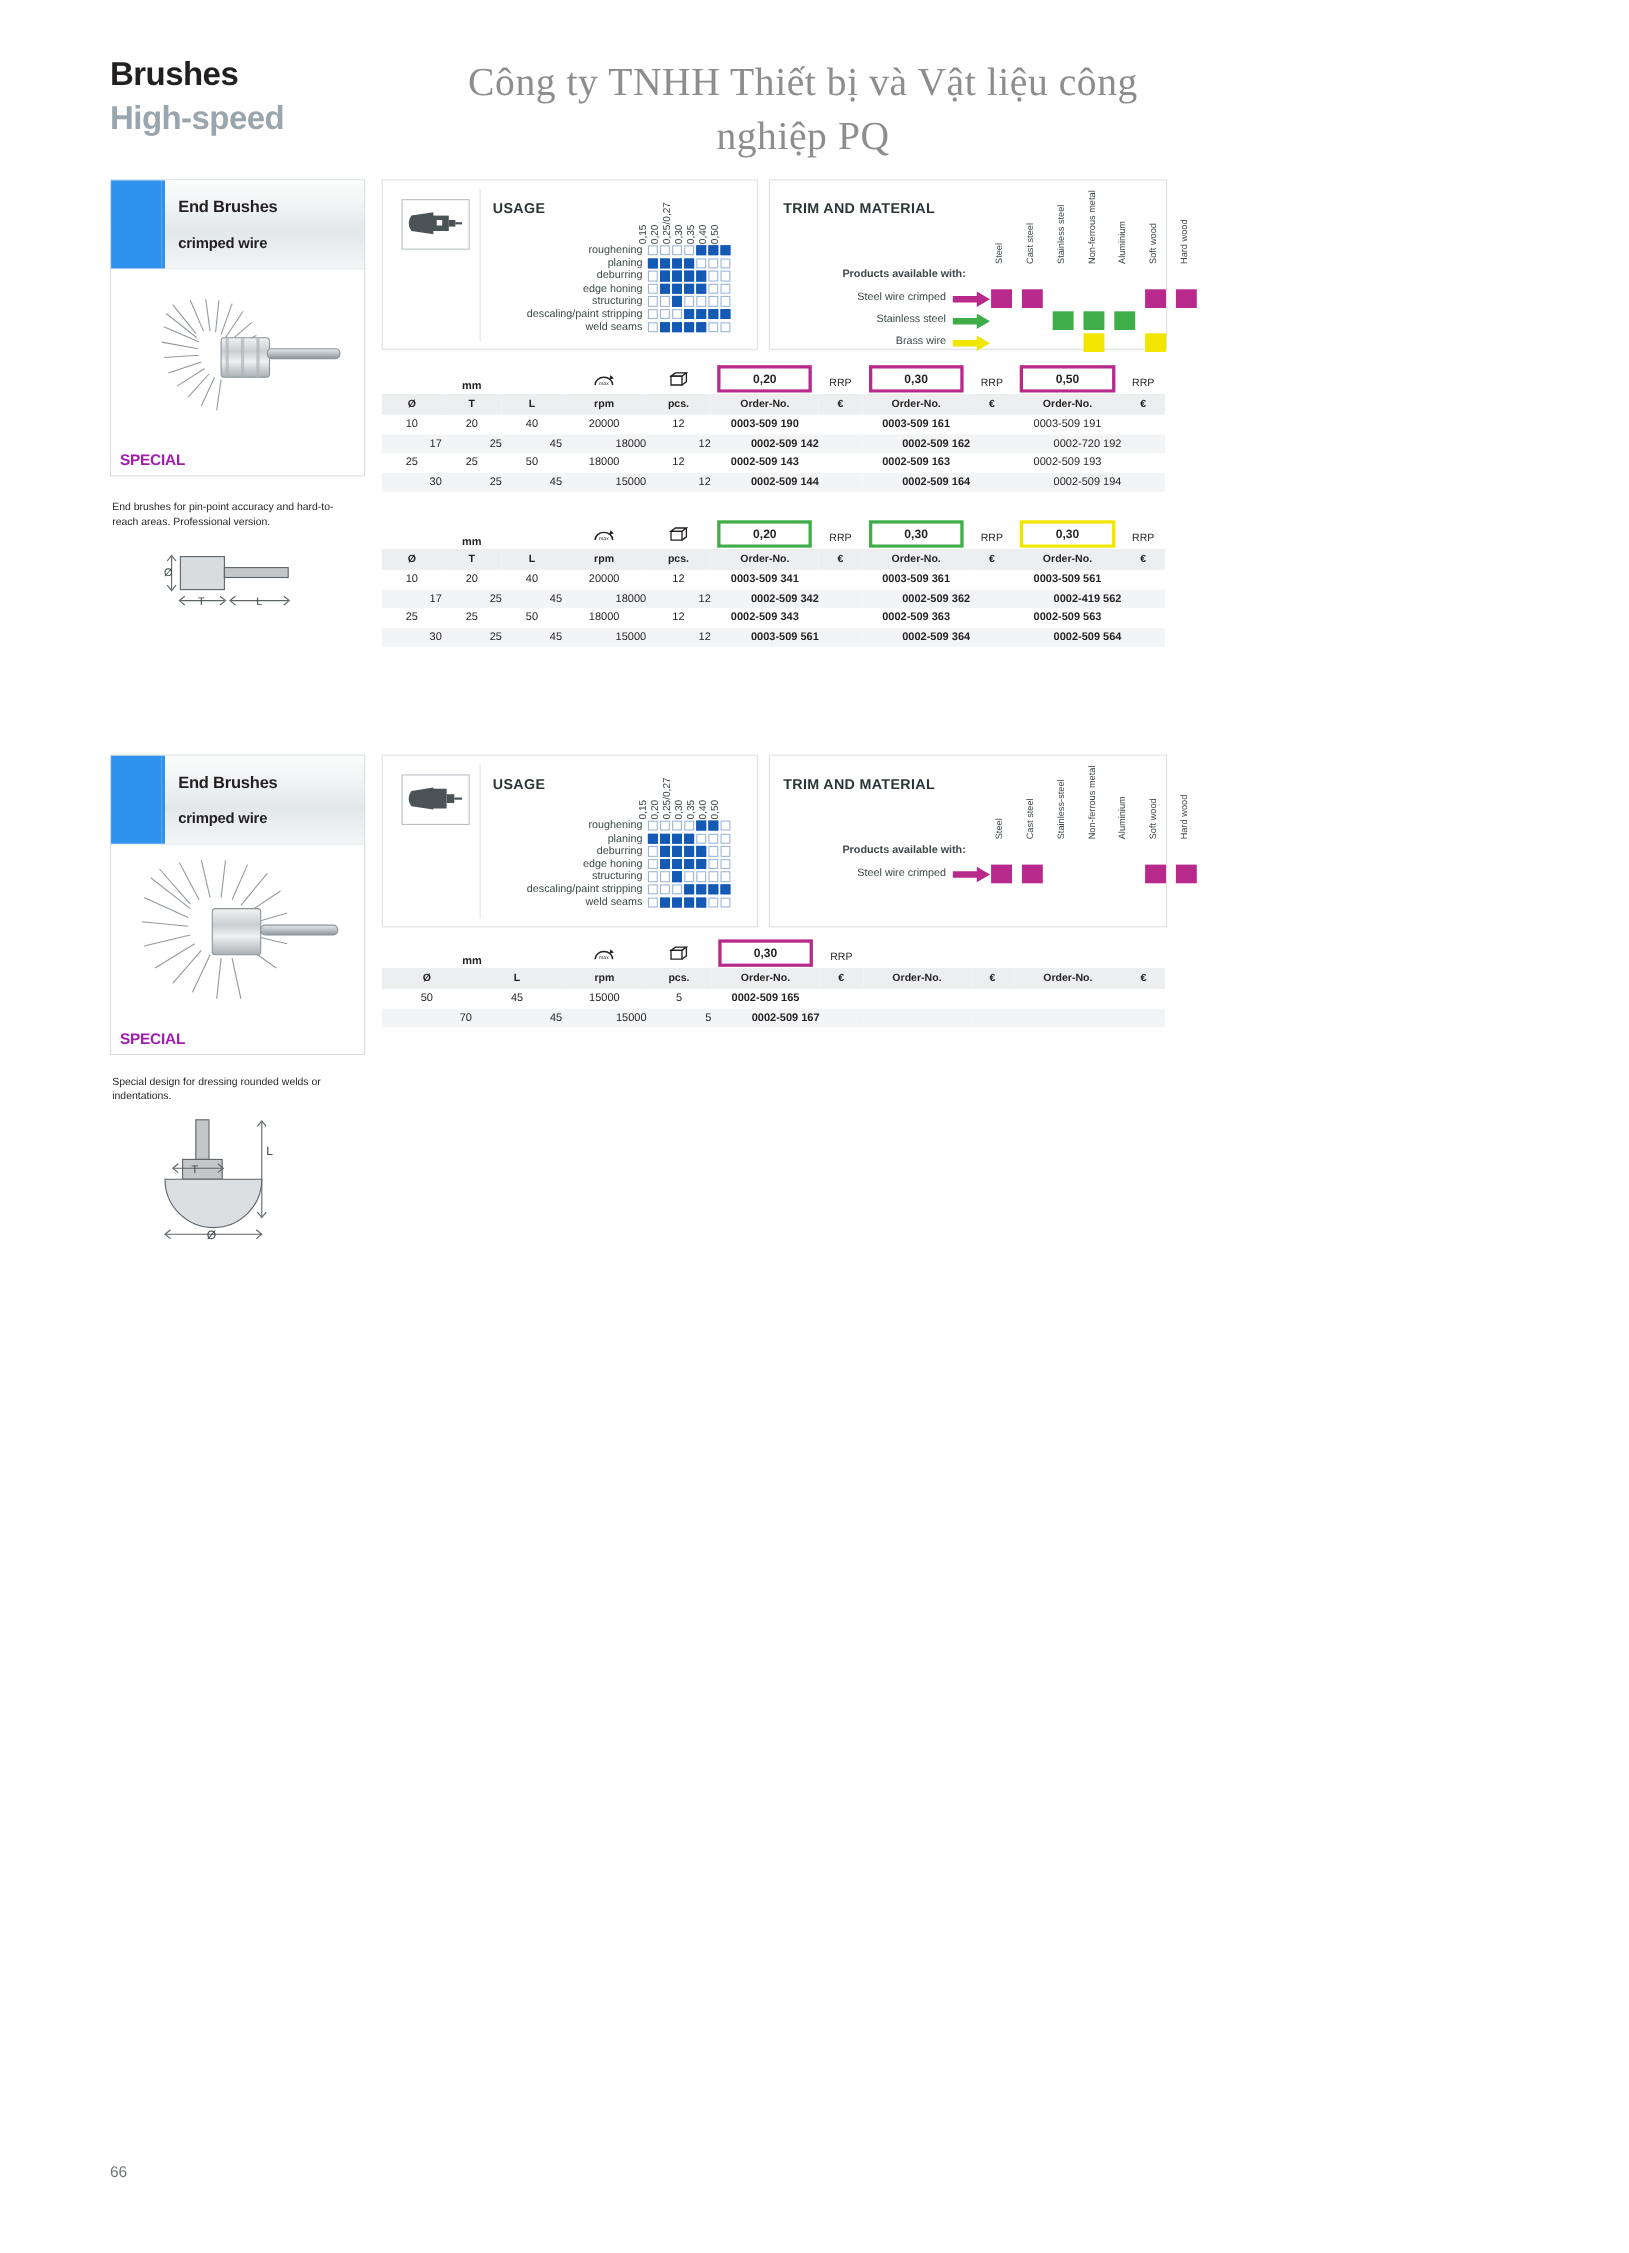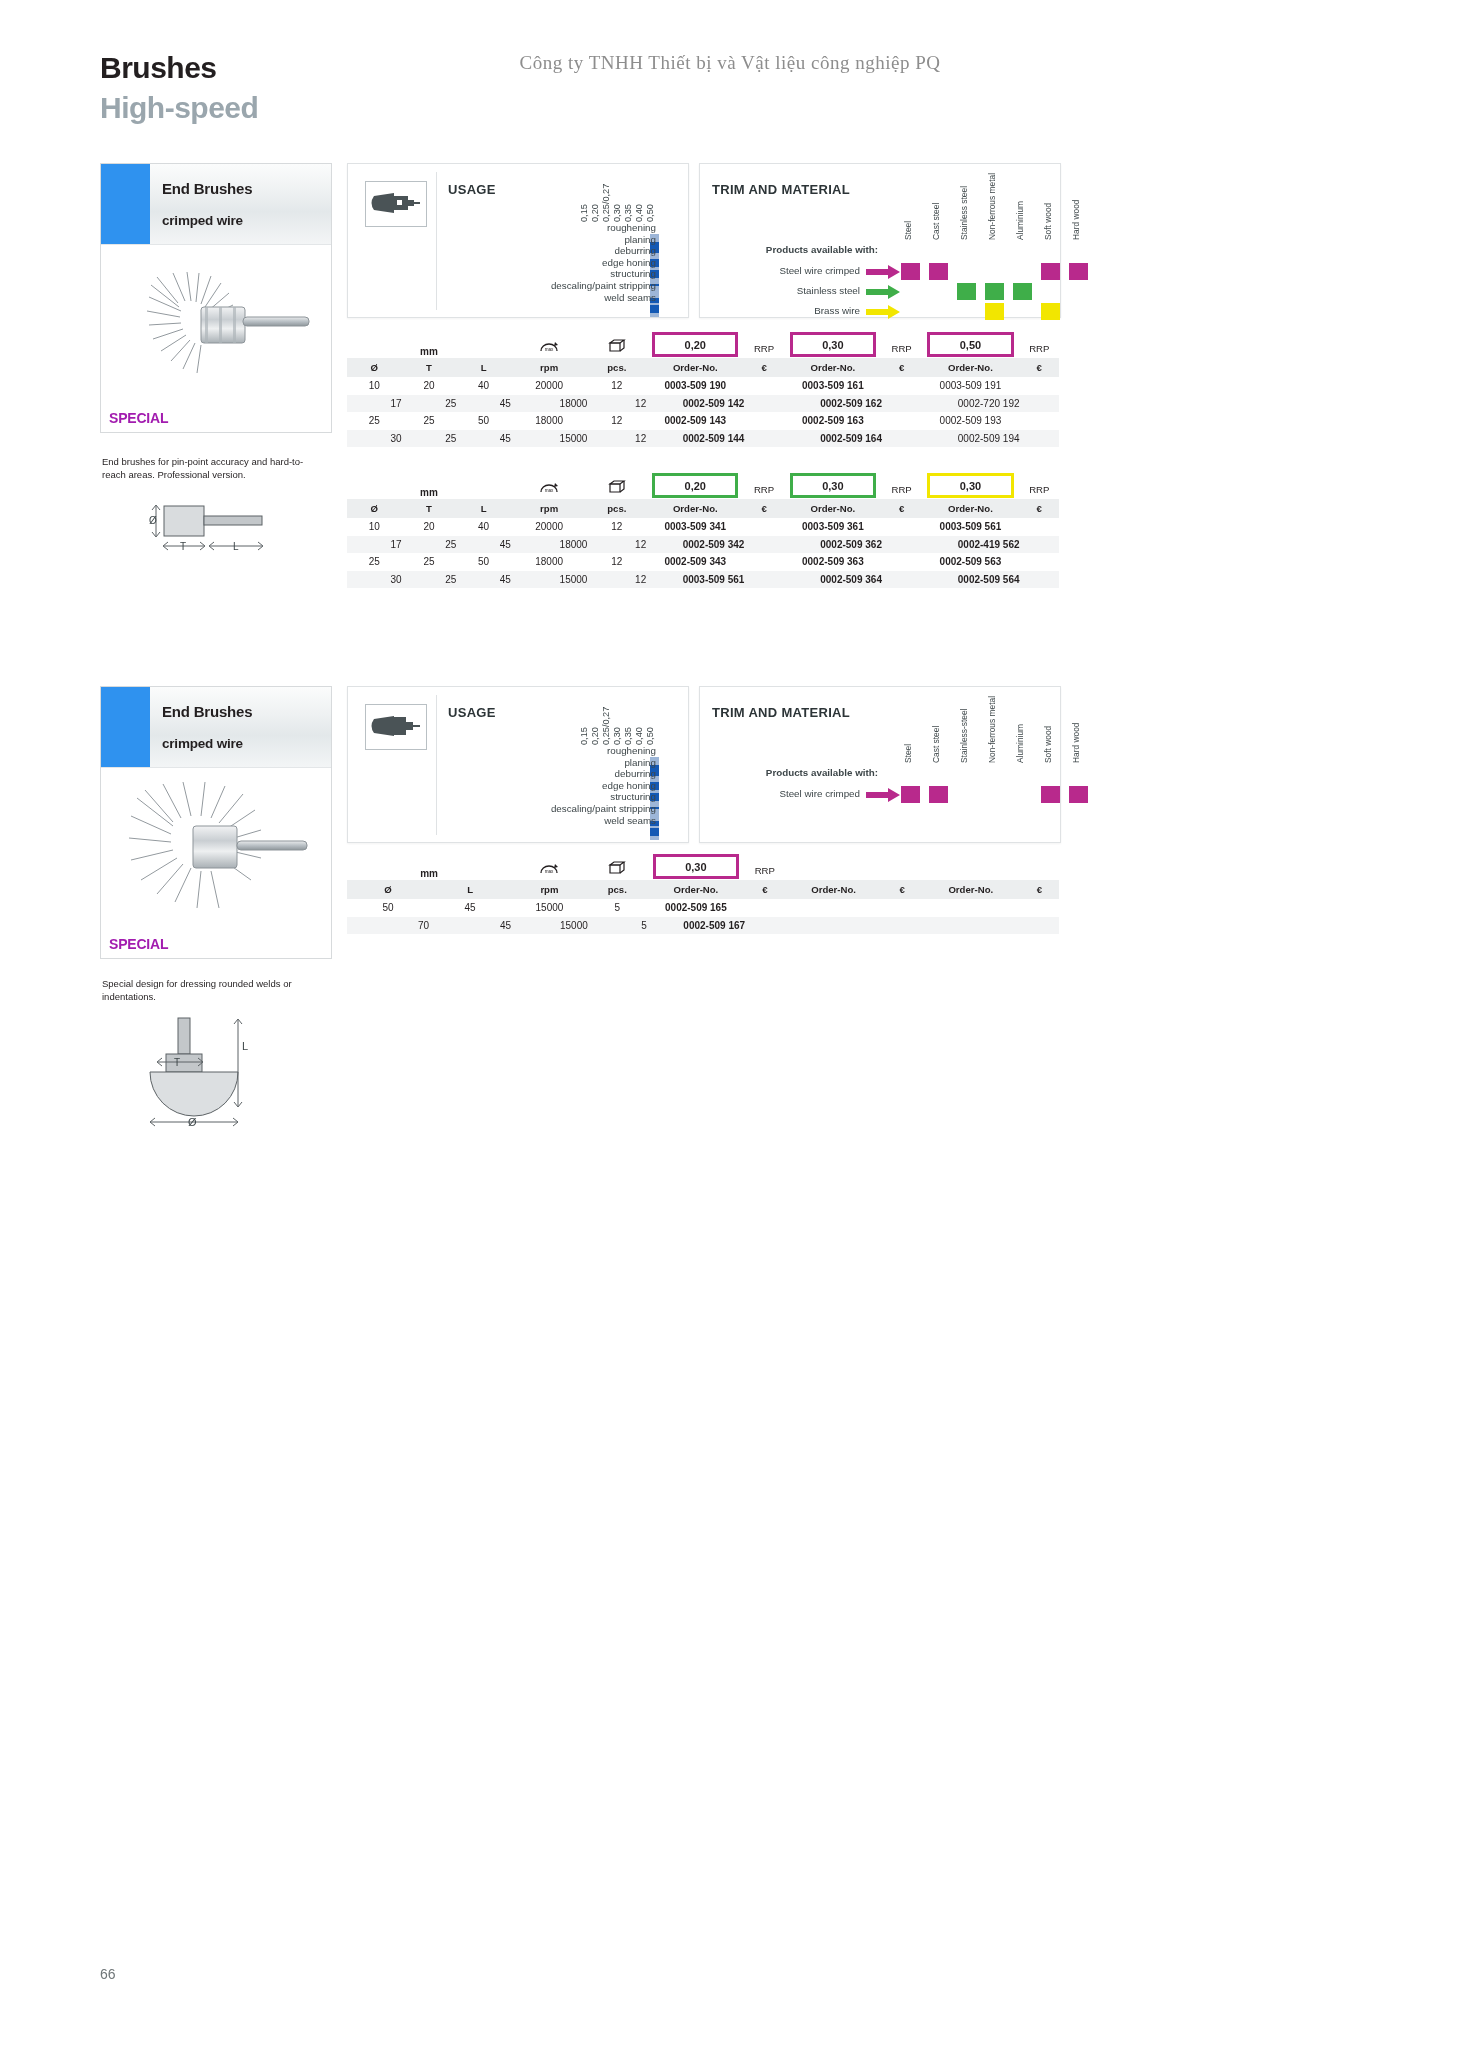--- a/index.html
+++ b/index.html
@@ -5,21 +5,21 @@
   html,body{margin:0;padding:0;background:#fff;}
   body{width:1481px;height:2048px;position:relative;font-family:"Liberation Sans",sans-serif;color:#231f20;}
   .page{position:absolute;inset:0;}
 
   
   .hdr-left{position:absolute;left:100px;top:52px;}
   .hdr-title{font-size:30px;font-weight:700;letter-spacing:-.5px;color:#231f20;line-height:1.05;}
   .hdr-sub{font-size:30px;font-weight:700;letter-spacing:-.5px;color:#9aa6ad;line-height:1.05;margin-top:8px;}
   .hdr-watermark{position:absolute;left:380px;top:50px;width:700px;text-align:center;color:#8d8d8d;
       font-family:"Liberation Serif",serif;}
-  .wm1{font-size:19px;letter-spacing:.5px;line-height:1.35;text-align:center;}
+  .wm1{font-size:36px;letter-spacing:.5px;line-height:1.35;text-align:center;}
   .wm2{font-size:26px;letter-spacing:.3px;line-height:1.5;}
 
   
   .card{position:absolute;width:230px;border:1px solid #d7dadc;background:#fff;}
   .card-head{display:flex;height:80px;border-bottom:1px solid #e3e6e8;
       background:linear-gradient(180deg,#fbfcfc 0%,#eef1f2 35%,#e3e8ea 60%,#f3f5f6 100%);}
   .card-bar{width:46px;background:#2f92ef;flex:0 0 46px;}
   .card-bar-line{width:3px;background:#2f92ef;flex:0 0 3px;margin-right:6px;}
   .card-head-txt{flex:1;display:flex;flex-direction:column;justify-content:center;padding-left:6px;}
   .card-h1{font-size:15px;font-weight:700;color:#231f20;letter-spacing:-.2px;}
@@ -32,21 +32,21 @@
   .photo{position:absolute;left:0;top:0;width:100%;height:100%;}
 
   
   .panel{position:absolute;border:1px solid #dfe2e4;background:#fff;
       box-shadow:0 1px 2px rgba(0,0,0,.05);}
   .panel-title{font-size:13px;font-weight:700;letter-spacing:.3px;color:#2c3437;}
   .thumb{border:1px solid #b9c0c4;background:#fff;}
 
   
   .umx{position:absolute;font-size:9.5px;color:#3a4447;}
-  .umx-row{display:flex;align-items:flex-end;height:11.6px;flex-direction:column;}
+  .umx-row{display:flex;align-items:center;height:11.6px;}
   .umx-lab{width:150px;text-align:right;padding-right:5px;font-size:9.8px;color:#3d4649;
       font-family:"Liberation Sans",sans-serif;line-height:11.6px;white-space:nowrap;}
   .cell{width:9.4px;height:9.4px;margin-right:1.6px;border:1px solid #9db6d8;background:#fff;box-sizing:border-box;}
   .cell.on{background:#1459b4;border-color:#1459b4;}
   .umx-head{display:flex;height:52px;align-items:flex-end;}
   .umx-head .sp{width:150px;}
   .umx-head .ch{width:11px;position:relative;}
   .umx-head .ch span{position:absolute;bottom:0;left:5px;transform-origin:left bottom;
       transform:rotate(-90deg);white-space:nowrap;font-size:9.2px;color:#3d4649;}
   .tm-col{width:28px;position:relative;}

